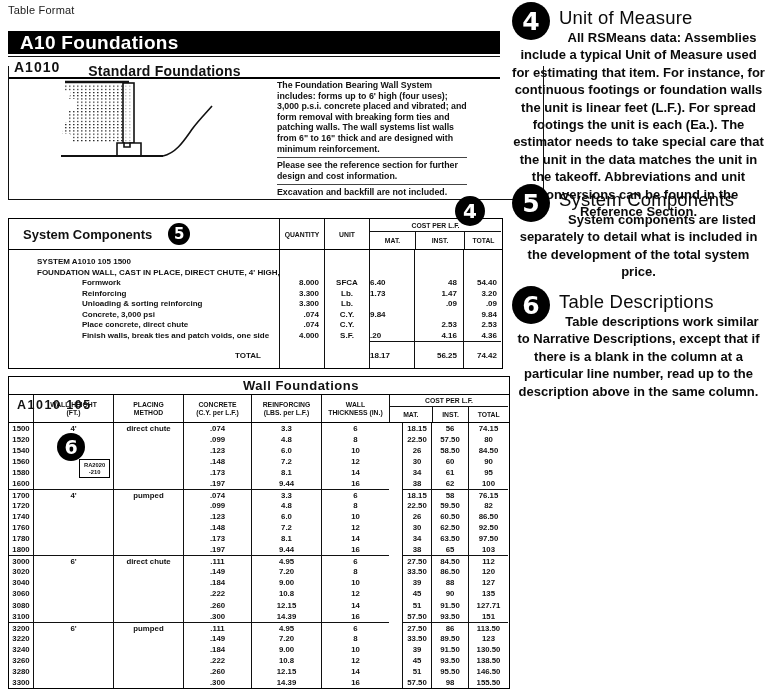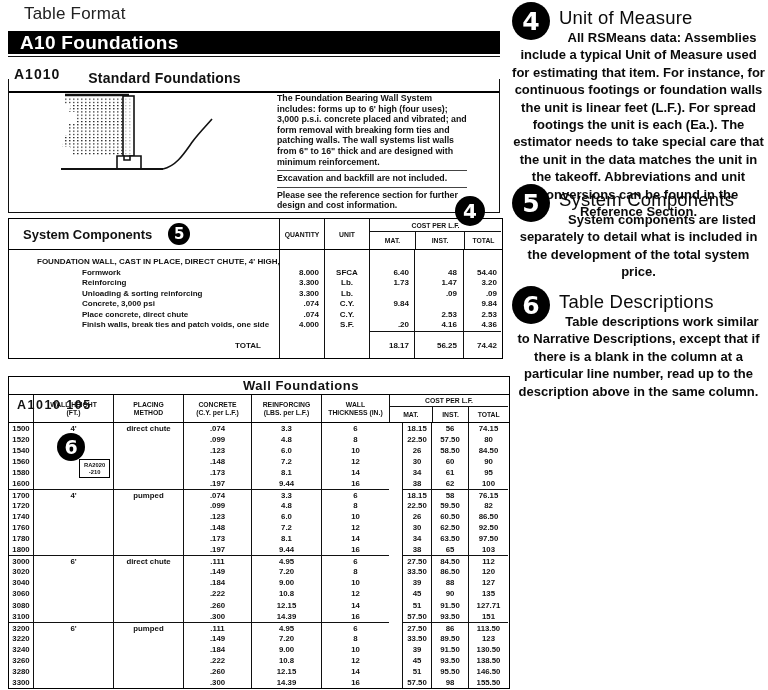--- a/index.html
+++ b/index.html
@@ -1,31 +1,31 @@
 <!DOCTYPE html>
 <html><head>
 <meta charset="utf-8">
 <style>
   html,body{margin:0;padding:0;background:#e8e8e8;}
   .page{position:relative;width:768px;height:690px;background:#fff;color:#111;
         font-family:"Liberation Sans",sans-serif;overflow:hidden;}
   .abs{position:absolute;}
 
   
-  .page-title{left:24px;top:4px;font-size:17px;font-weight:500;color:#222;letter-spacing:.2px;}
+  .page-title{left:8px;top:4px;font-size:11px;font-weight:500;color:#222;letter-spacing:.2px;}
   .divbar{left:8px;top:31px;width:492px;height:23px;background:#000;color:#fff;
           display:flex;align-items:center;padding-left:12px;box-sizing:border-box;
           font-size:19px;font-weight:700;letter-spacing:.3px;}
-  .sechdr{left:8px;top:56px;width:492px;height:37px;border-top:1px solid #111;border-bottom:2px solid #000;
+  .sechdr{left:8px;top:56px;width:492px;height:23px;border-top:1px solid #111;border-bottom:2px solid #000;
           display:flex;align-items:center;box-sizing:border-box;font-weight:700;font-size:14px;}
   .sechdr .code{margin-left:6px;letter-spacing:1px;}
   .sechdr .name{margin-left:28px;letter-spacing:.2px;margin-top:7px;}
 
   
-  .descbox{left:8px;top:79px;width:492px;height:134px;box-sizing:border-box;
+  .descbox{left:8px;top:66px;width:536px;height:134px;box-sizing:border-box;
            border-left:1.5px solid #111;border-right:1.5px solid #111;border-bottom:1.5px solid #111;}
   .illus{position:absolute;left:48px;top:10px;}
   .desc{position:absolute;left:268px;top:12px;width:190px;font-size:8.8px;line-height:10.6px;font-weight:600;}
   .desc p{margin:0;padding:2px 0 3px 0;}
   .desc p + p{border-top:1px solid #444;}
 
   
   .badge{background:#000;color:#fff;border-radius:50%;display:flex;align-items:center;
          justify-content:center;font-weight:700;font-family:"DejaVu Sans",sans-serif;line-height:1;}
   .badge-lg{width:38px;height:38px;font-size:25px;}
@@ -49,21 +49,21 @@
   .sc-cost .cs{flex:1;display:flex;}
   .sc-cost .cs .hc{flex:none;}
   .cs .m{width:45px;}
   .cs .i{width:49px;border-left:1px solid #111;}
   .cs .t{width:38px;border-left:1px solid #111;}
 
   .sc-grid{display:grid;grid-template-columns:270px 45px 45px 45px 49px 38px;}
   .sc-grid > span{box-sizing:border-box;font-size:8px;font-weight:700;line-height:10.5px;white-space:nowrap;overflow:hidden;}
   .sc-grid > .cqty{border-left:1px solid #111;text-align:right;padding-right:5px;}
   .sc-grid > .cunit{border-left:1px solid #111;text-align:center;}
-  .sc-grid > .cmat{border-left:1.5px solid #111;text-align:right;padding-right:5px;}
+  .sc-grid > .cmat{border-left:1.5px solid #111;padding-right:5px;}
   .sc-grid > .cinst{border-left:1.5px solid #111;text-align:right;padding-right:6px;}
   .sc-grid > .ctot{border-left:1.5px solid #111;text-align:right;padding-right:4px;}
   .sc-sys .cdesc{padding-left:28px;}
   .sc-row .cdesc{padding-left:73px;}
   .sc-pad{height:7px;}
   .sc-spacer > span{height:5px;}
   .sc-spacer > .cmat,.sc-spacer > .cinst,.sc-spacer > .ctot{border-top:1px solid #111;}
   .sc-totrow > span{height:19px;line-height:19px;}
   .sc-totrow .cdesc{text-align:right;padding-right:18px;}
   .sc-bot{height:3px;}
@@ -134,22 +134,22 @@
       <rect x="8" y="8" width="58" height="7" fill="url(#stip)"></rect>
       <path d="M66,15 L66,66 L16,66 L13,58 L5,58 L8,46 L12,46 L12,34 L18,34 L18,23 L12,23 L14,15 Z" fill="url(#stip)"></path>
       <rect x="66" y="7" width="11" height="60" fill="#fff" stroke="#111" stroke-width="1.6"></rect>
       <rect x="67" y="8" width="9" height="58" fill="url(#stip)" opacity="0.35"></rect>
       <path d="M60,67 h7 v4 h6 v-4 h11 v13 h-24 z" fill="#fff" stroke="#111" stroke-width="1.6"></path>
       <line x1="4" y1="80" x2="106" y2="80" stroke="#111" stroke-width="1.8"></line>
       <path d="M106,80 C120,77 128,63 136,52 C142,44 149,37 155,30" fill="none" stroke="#111" stroke-width="1.6"></path>
     </svg>
     <div class="desc">
       <p>The Foundation Bearing Wall System includes: forms up to 6' high (four uses); 3,000 p.s.i. concrete placed and vibrated; and form removal with breaking form ties and patching walls. The wall systems list walls from 6" to 16" thick and are designed with minimum reinforcement.</p>
+      <p>Please see the reference section for further design and cost information.</p>
       <p>Excavation and backfill are not included.</p>
-      <p>Please see the reference section for further design and cost information.</p>
     </div>
   </div>
 
   <div class="abs badge b4">4</div>
 
   <div class="abs sc-table">
     <div class="sc-head">
       <div class="h-title">
         <span>System Components</span>
         <span class="badge b5">5</span>
@@ -162,20 +162,28 @@
           <div class="hc m">MAT.</div>
           <div class="hc i">INST.</div>
           <div class="hc t">TOTAL</div>
         </div>
       </div>
     </div>
 
     <div class="sc-grid sc-pad">
       <span class="cdesc"></span>
         <span class="cqty"></span>
+        <span class="cunit"></span>
+        <span class="cmat"></span>
+        <span class="cinst"></span>
+        <span class="ctot"></span>
+    </div>
+    <div class="sc-grid sc-sys">
+      <span class="cdesc">SYSTEM A1010 105 1500</span>
+      <span class="cqty"></span>
         <span class="cunit"></span>
         <span class="cmat"></span>
         <span class="cinst"></span>
         <span class="ctot"></span>
     </div>
     <div class="sc-grid sc-sys">
       <span class="cdesc">FOUNDATION WALL, CAST IN PLACE, DIRECT CHUTE, 4' HIGH, 6" THICK</span>
       <span class="cqty"></span>
         <span class="cunit"></span>
         <span class="cmat"></span>

